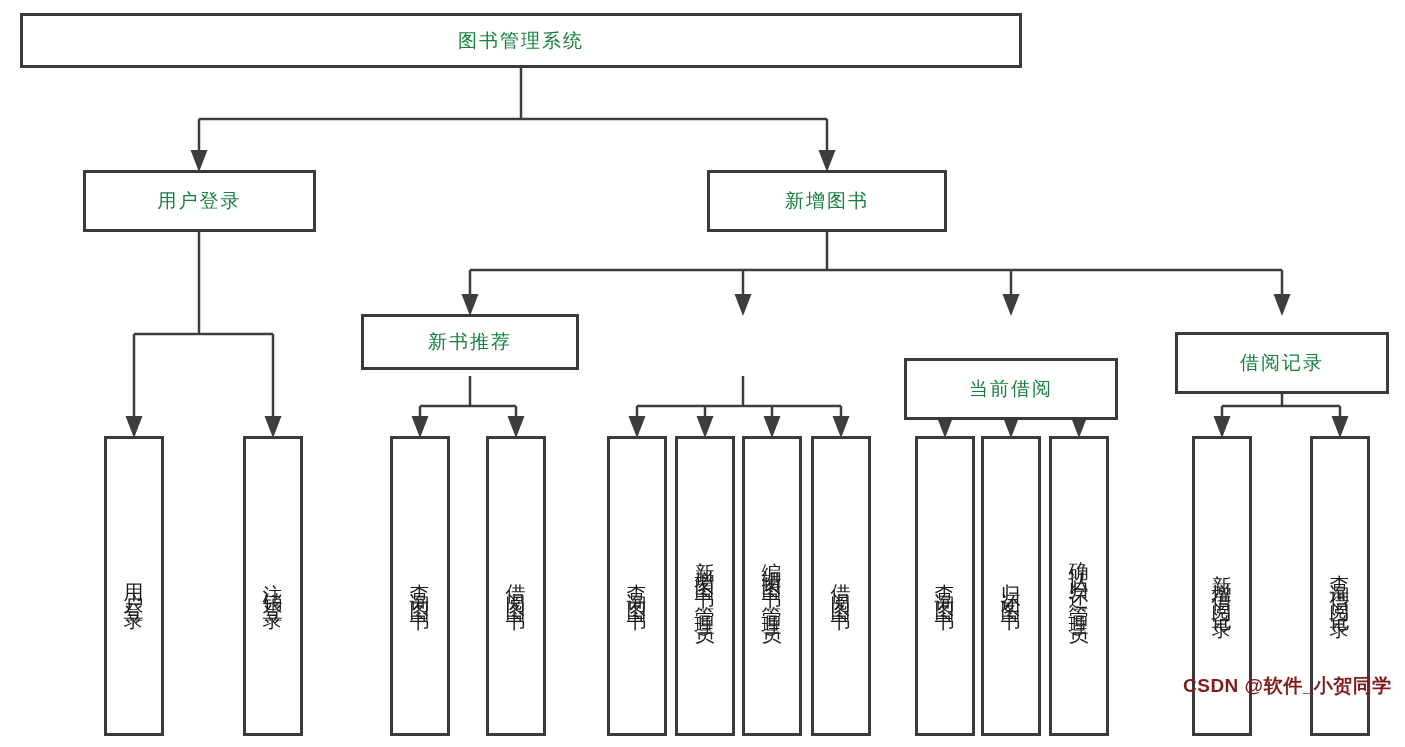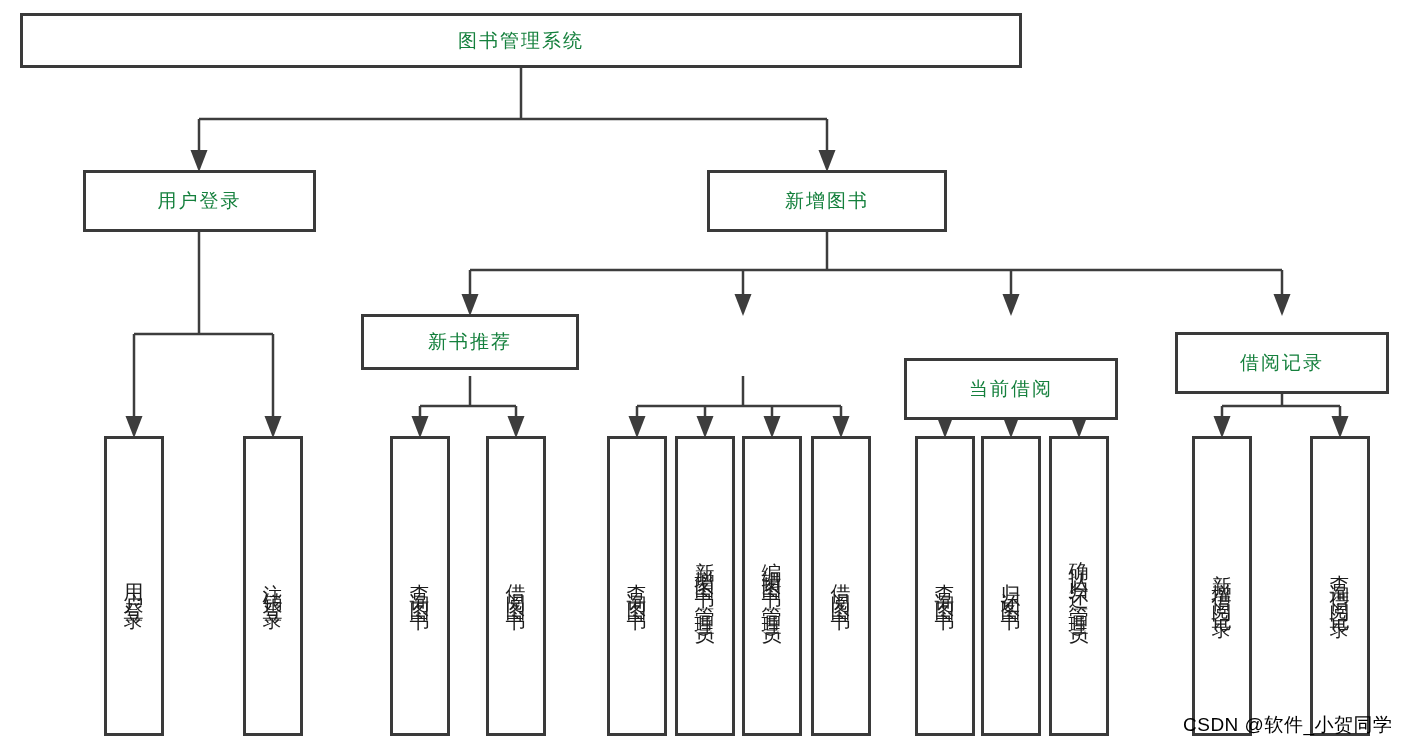--- a/index.html
+++ b/index.html
@@ -48,26 +48,27 @@
     writing-mode: vertical-rl;
     text-orientation: mixed;
     font-size: 20px;
     line-height: 1;
     letter-spacing: 9px;
     color: #1c1c1c;
   }
   .watermark {
     position: absolute;
     left: 1183px;
-    top: 712px;
+    top: 673px;
     font-size: 19px;
     letter-spacing: 0.5px;
-    color: #000000;
+    color: #7f1d1d;
     z-index: 5;
     white-space: nowrap;
+    font-weight: bold;
   }
 </style>
 </head>
 <body>
 
 <div class="canvas">
 
   <svg class="connectors" width="1405" height="747" viewBox="0 0 1405 747" aria-hidden="true">
     <defs>
       <polygon id="ah" points="-8.5,-22 8.5,-22 0,0"></polygon>

